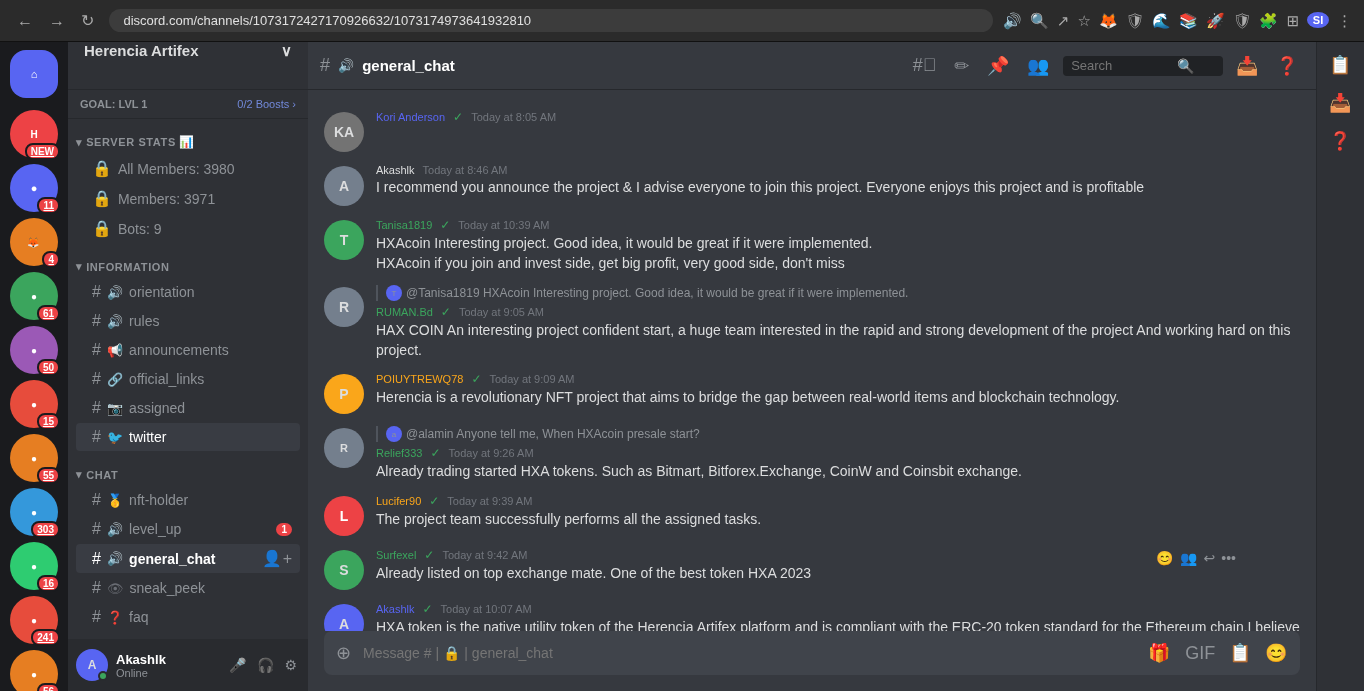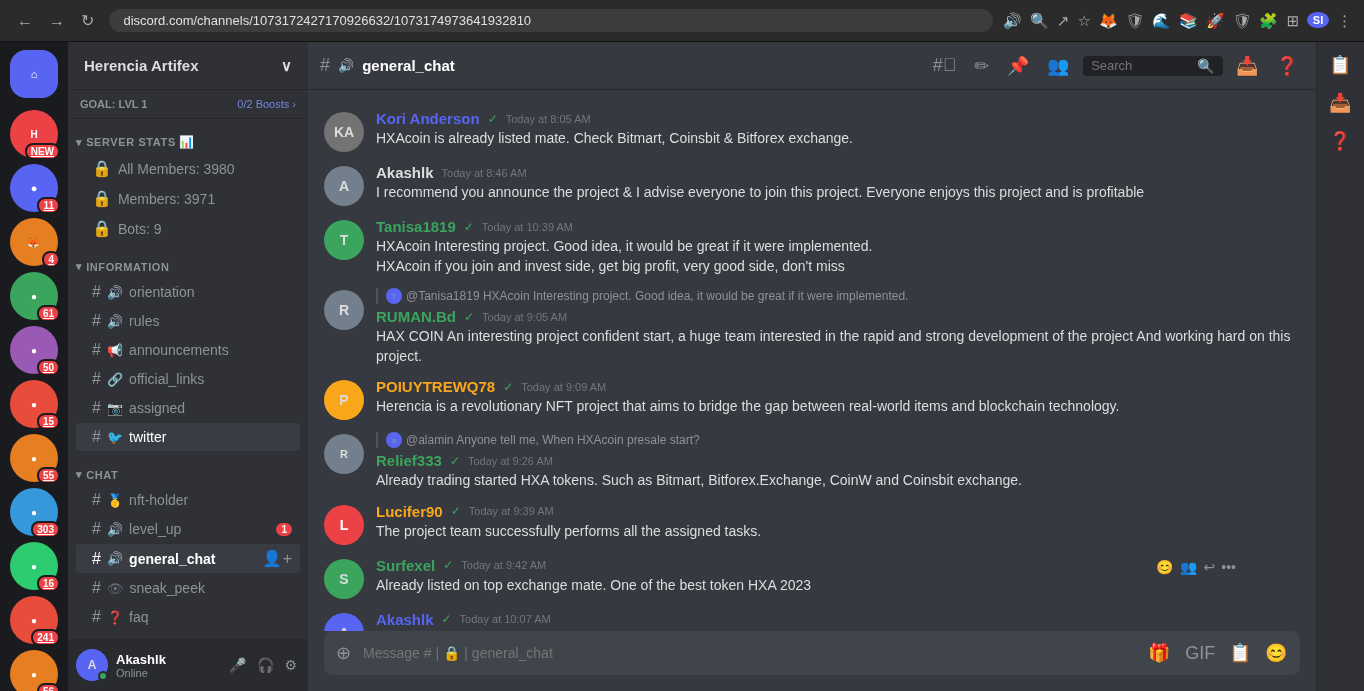--- a/index.html
+++ b/index.html
@@ -77,21 +77,20 @@
       background: #2f3136;
       display: flex;
       flex-direction: column;
       flex-shrink: 0;
       overflow: hidden;
     }
     .server-header {
       padding: 0 16px;
       height: 48px;
       display: flex;
-      align-items: center;
       justify-content: space-between;
       border-bottom: 1px solid #26282c;
       cursor: pointer;
       font-weight: 600;
       font-size: 15px;
     }
     .boost-bar {
       padding: 8px 12px;
       font-size: 11px;
       color: #8e9297;
@@ -175,21 +174,21 @@
     .chat-header-title { font-weight: 700; font-size: 15px; color: #fff; }
     .header-spacer { flex: 1; }
     .header-icon { color: #8e9297; cursor: pointer; font-size: 18px; padding: 0 5px; }
 
     .search-box {
       display: flex;
       align-items: center;
       background: #202225;
       border-radius: 4px;
       padding: 2px 8px;
-      width: 140px;
+      width: 160px;
       gap: 6px;
     }
     .search-input { background: none; border: none; color: #dcddde; font-size: 13px; outline: none; width: 100px; }
 
     .chat-messages { flex: 1; overflow-y: auto; padding: 16px 0; }
 
     .message-group {
       display: flex;
       padding: 4px 16px;
       gap: 12px;
@@ -197,21 +196,21 @@
     }
     .msg-avatar {
       width: 40px; height: 40px; border-radius: 50%;
       flex-shrink: 0;
       display: flex; align-items: center; justify-content: center;
       font-size: 14px; font-weight: bold;
       margin-top: 2px;
     }
     .msg-content { flex: 1; }
     .msg-header { display: flex; align-items: center; gap: 8px; margin-bottom: 2px; }
-    .msg-username { font-weight: 700; font-size: 15px; cursor: pointer; }
+    .msg-username { font-weight: 400; font-size: 11px; cursor: pointer; }
     .msg-time { font-size: 11px; color: #72767d; }
     .msg-text { font-size: 14px; line-height: 1.4; color: #dcddde; }
     .verified-icon { color: #3ba55d; font-size: 12px; }
 
     .reply-preview {
       font-size: 12px; color: #8e9297;
       border-left: 2px solid #4f545c;
       padding-left: 8px;
       margin-bottom: 4px;
       display: flex;
@@ -487,21 +486,20 @@
     <div class="chat-messages">
 
       <div class="message-group">
         <div class="msg-avatar" style="background:#737373;">KA</div>
         <div class="msg-content">
           <div class="msg-header">
             <span class="msg-username color-blue">Kori Anderson</span>
             <span class="verified-icon">✓</span>
             <span class="msg-time">Today at 8:05 AM</span>
           </div>
-          <div class="msg-text">HXAcoin is already listed mate. Check Bitmart, Coinsbit &amp; Bitforex exchange.</div>
         </div>
       </div>
 
       <div class="message-group">
         <div class="msg-avatar" style="background:#747f8d;">A</div>
         <div class="msg-content">
           <div class="msg-header">
             <span class="msg-username" style="color:#dcddde;">Akashlk</span>
             <span class="msg-time">Today at 8:46 AM</span>
           </div>

